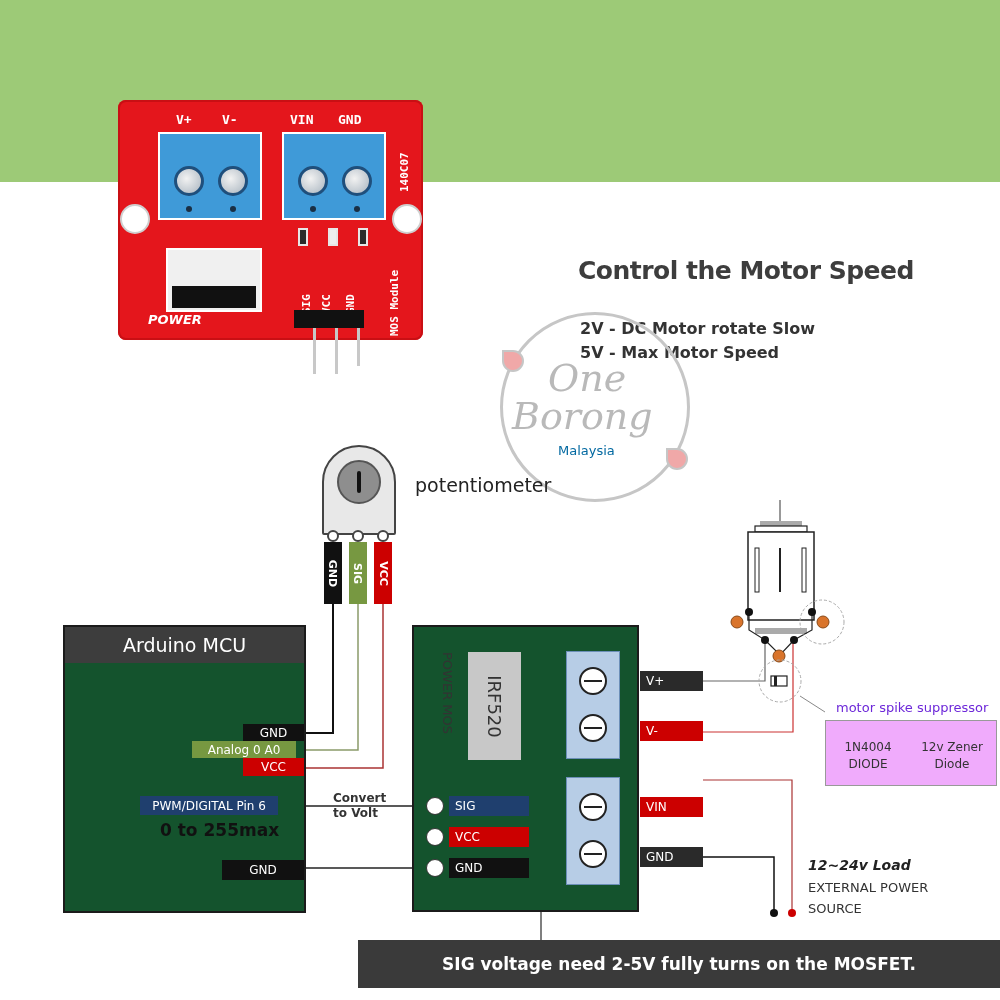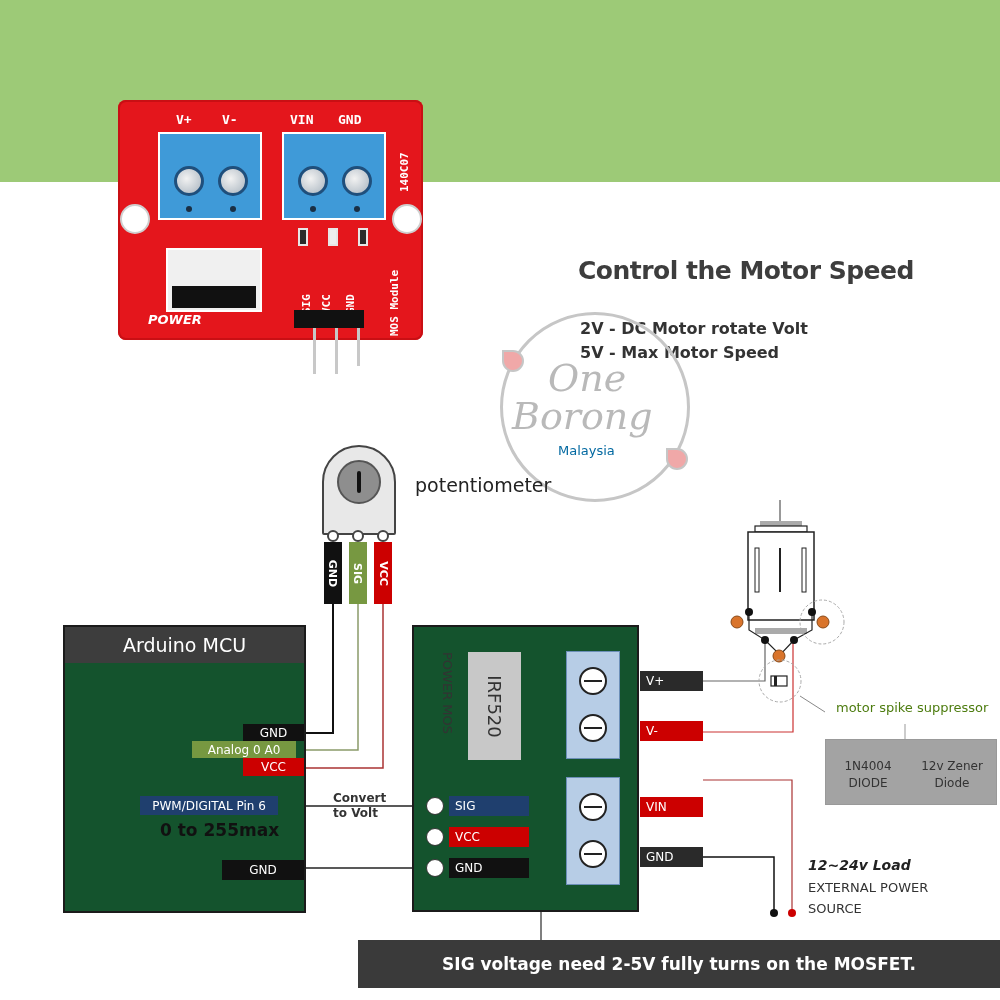--- a/index.html
+++ b/index.html
@@ -50,22 +50,22 @@
     .convert { font-weight: bold; font-size: 12px; color: #333; line-height: 15px; }
 
     .irf { background: #c8c8c8; display: flex; align-items: center; justify-content: center; }
     .irf span { transform: rotate(90deg); font-size: 18px; color: #333; white-space: nowrap; }
     .powermos span { display: block; transform: rotate(90deg); transform-origin: left top; white-space: nowrap; font-size: 13px; color: #333; }
     .blue-term { background: #b7cde6; border: 1px solid #6c8fb8; box-sizing: border-box; }
     .term-screw { width: 28px; height: 28px; border-radius: 50%; background: #fff; border: 2px solid #222; box-sizing: border-box; display: flex; align-items: center; justify-content: center; }
     .term-screw i { display: block; width: 18px; height: 2px; background: #222; }
     .sig-circle { width: 18px; height: 18px; border-radius: 50%; background: #fff; border: 1.5px solid #333; box-sizing: border-box; }
 
-    .supp-box { left: 825px; top: 739px; width: 172px; height: 66px; border: 1px solid #999; box-sizing: border-box; background: #a3a3a3; }
-    .supp-title { font-size: 13px; color: #4d7c0f; background: #fff; padding: 0 3px; }
+    .supp-box { left: 825px; top: 720px; width: 172px; height: 66px; border: 1px solid #999; box-sizing: border-box; background: #f0abfc; }
+    .supp-title { font-size: 13px; color: #6d28d9; background: #fff; padding: 0 3px; }
     .supp-cell { font-size: 12px; color: #333; text-align: center; line-height: 17px; }
 
     .ext-load { font-style: italic; font-weight: bold; font-size: 14px; color: #222; }
     .ext-src { font-size: 13px; color: #333; line-height: 21px; }
 
     .footer-bar { left: 358px; top: 940px; width: 642px; height: 48px; background: #3a3a3a; color: #fff; font-weight: bold; font-size: 17px; display: flex; align-items: center; justify-content: center; }
     svg.wires { position: absolute; left: 0; top: 0; }
   </style>
 </head>
 <body>
@@ -110,21 +110,21 @@
 
   <span class="abs" style="left:30px;top:212px;color:#fff;font-weight:bold;font-style:italic;font-size:13px;">POWER</span>
 
   <div class="abs header-block" style="left:176px;top:210px;width:70px;height:18px;"></div>
 </div>
 <div class="abs pin" style="left:313px;top:328px;height:46px;"></div>
 <div class="abs pin" style="left:335px;top:328px;height:46px;"></div>
 <div class="abs pin" style="left:357px;top:328px;height:38px;"></div>
 
 <div class="abs title" style="left:578px;top:256px;">Control the Motor Speed</div>
-<div class="abs subline" style="left:580px;top:319px;">2V - DC Motor rotate Volt</div>
+<div class="abs subline" style="left:580px;top:319px;">2V - DC Motor rotate Slow</div>
 <div class="abs subline" style="left:580px;top:343px;text-align:right;">5V - Max Motor Speed</div>
 
 <div class="abs wm-circle"></div>
 <div class="abs wm-text" style="left:548px;top:356px;font-size:38px;">One</div>
 <div class="abs wm-text" style="left:512px;top:394px;font-size:38px;">Borong</div>
 <div class="abs" style="left:558px;top:443px;font-size:13px;color:#0369a1;">Malaysia</div>
 <div class="abs wm-leaf" style="left:502px;top:350px;"></div>
 <div class="abs wm-leaf" style="left:666px;top:448px;"></div>
 
 <svg class="wires" width="1000" height="1000">

